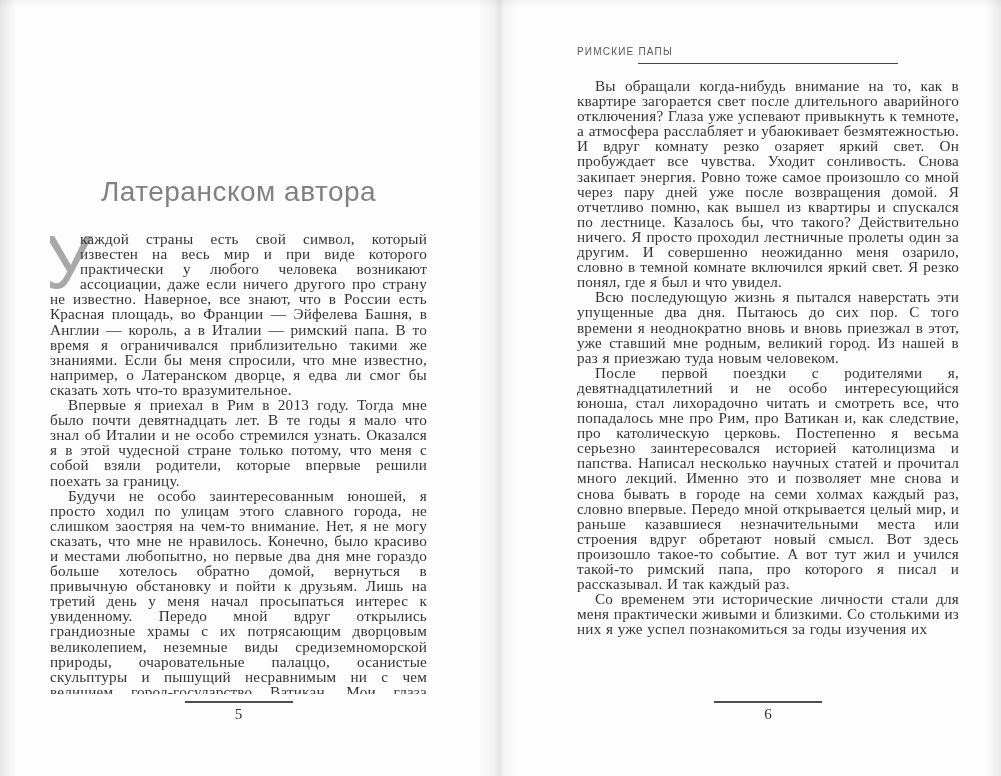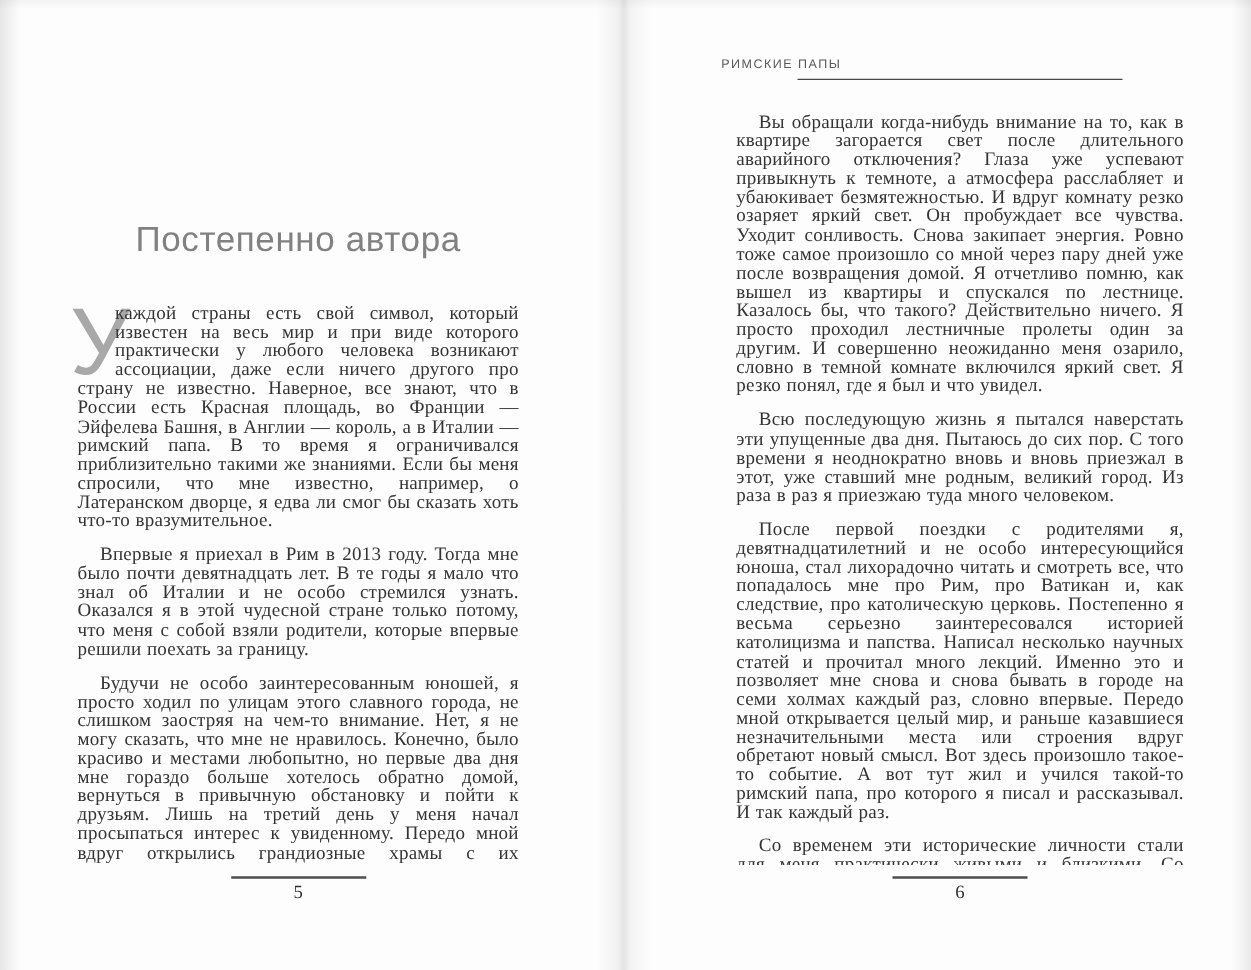--- a/index.html
+++ b/index.html
@@ -36,21 +36,21 @@
     font-size: 15.2px;
     line-height: 15.1px;
     letter-spacing: 0.2px;
     word-spacing: 0.5px;
     text-align: justify;
     color: #343434;
   }
   .left-body  { top: 231px; height: 463px; }
   .right-body { top: 78px;  height: 614px; }
 
-  .para { margin: 12px; text-indent: 18px; }
+  .para { margin: 0; text-indent: 18px; }
   .para.no-indent { text-indent: 0; }
 
   .dropcap {
     float: left;
     width: 36px;
     height: 46px;
     margin: 2px 0 0 -6px;
     font-family: "Liberation Sans", sans-serif;
     font-weight: 300;
     font-size: 76px;
@@ -123,21 +123,21 @@
     background: linear-gradient(rgba(0,0,0,0.04), rgba(0,0,0,0));
     pointer-events: none;
   }
 </style>
 </head>
 <body>
 
 <div class="spread">
 
   <section class="page page-left">
-    <h1 class="chapter-title">Постепенно автора</h1>
+    <h1 class="chapter-title">Латеранском автора</h1>
 
     <div class="body-block left-body">
       <p class="para no-indent">
         <span class="dropcap">У</span><span>каждой страны есть свой символ, который известен на весь мир и при виде которого практически у любого человека возникают ассоциации, даже если ничего другого про страну не известно. Наверное, все знают, что в России есть Красная площадь, во Франции — Эйфелева Башня, в Англии — король, а в Италии — римский папа. В то время я ограничивался приблизительно такими же знаниями. Если бы меня спросили, что мне известно, например, о Латеранском дворце, я едва ли смог бы сказать хоть что-то вразумительное.</span>
       </p>
       <p class="para">Впервые я приехал в Рим в 2013 году. Тогда мне было почти девятнадцать лет. В те годы я мало что знал об Италии и не особо стремился узнать. Оказался я в этой чудесной стране только потому, что меня с собой взяли родители, которые впервые решили поехать за границу.</p>
       <p class="para">Будучи не особо заинтересованным юношей, я просто ходил по улицам этого славного города, не слишком заостряя на чем-то внимание. Нет, я не могу сказать, что мне не нравилось. Конечно, было красиво и местами любопытно, но первые два дня мне гораздо больше хотелось обратно домой, вернуться в привычную обстановку и пойти к друзьям. Лишь на третий день у меня начал просыпаться интерес к увиденному. Передо мной вдруг открылись грандиозные храмы с их потрясающим дворцовым великолепием, неземные виды средиземноморской природы, очаровательные палаццо, осанистые скульптуры и пышущий несравнимым ни с чем величием город-государство Ватикан. Мои глаза открылись. Я увидел Рим. Лишь на третий и заключительный день нашей поездки.</p>
     </div>
 
     <div class="page-footer">
@@ -147,21 +147,21 @@
   </section>
 
   <section class="page page-right">
     <header class="running-header">
       <div class="rh-text">РИМСКИЕ ПАПЫ</div>
       <div class="rh-rule"></div>
     </header>
 
     <div class="body-block right-body">
       <p class="para">Вы обращали когда-нибудь внимание на то, как в квартире загорается свет после длительного аварийного отключения? Глаза уже успевают привыкнуть к темноте, а атмосфера расслабляет и убаюкивает безмятежностью. И вдруг комнату резко озаряет яркий свет. Он пробуждает все чувства. Уходит сонливость. Снова закипает энергия. Ровно тоже самое произошло со мной через пару дней уже после возвращения домой. Я отчетливо помню, как вышел из квартиры и спускался по лестнице. Казалось бы, что такого? Действительно ничего. Я просто проходил лестничные пролеты один за другим. И совершенно неожиданно меня озарило, словно в темной комнате включился яркий свет. Я резко понял, где я был и что увидел.</p>
-      <p class="para">Всю последующую жизнь я пытался наверстать эти упущенные два дня. Пытаюсь до сих пор. С того времени я неоднократно вновь и вновь приезжал в этот, уже ставший мне родным, великий город. Из раза в раз я приезжаю туда много человеком.</p>
+      <p class="para">Всю последующую жизнь я пытался наверстать эти упущенные два дня. Пытаюсь до сих пор. С того времени я неоднократно вновь и вновь приезжал в этот, уже ставший мне родным, великий город. Из нашей в раз я приезжаю туда новым человеком.</p>
       <p class="para">После первой поездки с родителями я, девятнадцатилетний и не особо интересующийся юноша, стал лихорадочно читать и смотреть все, что попадалось мне про Рим, про Ватикан и, как следствие, про католическую церковь. Постепенно я весьма серьезно заинтересовался историей католицизма и папства. Написал несколько научных статей и прочитал много лекций. Именно это и позволяет мне снова и снова бывать в городе на семи холмах каждый раз, словно впервые. Передо мной открывается целый мир, и раньше казавшиеся незначительными места или строения вдруг обретают новый смысл. Вот здесь произошло такое-то событие. А вот тут жил и учился такой-то римский папа, про которого я писал и рассказывал. И так каждый раз.</p>
       <p class="para">Со временем эти исторические личности стали для меня практически живыми и близкими. Со столькими из них я уже успел познакомиться за годы изучения их</p>
     </div>
 
     <div class="page-footer">
       <div class="footer-rule"></div>
       <div class="page-number">6</div>
     </div>
   </section>
 

